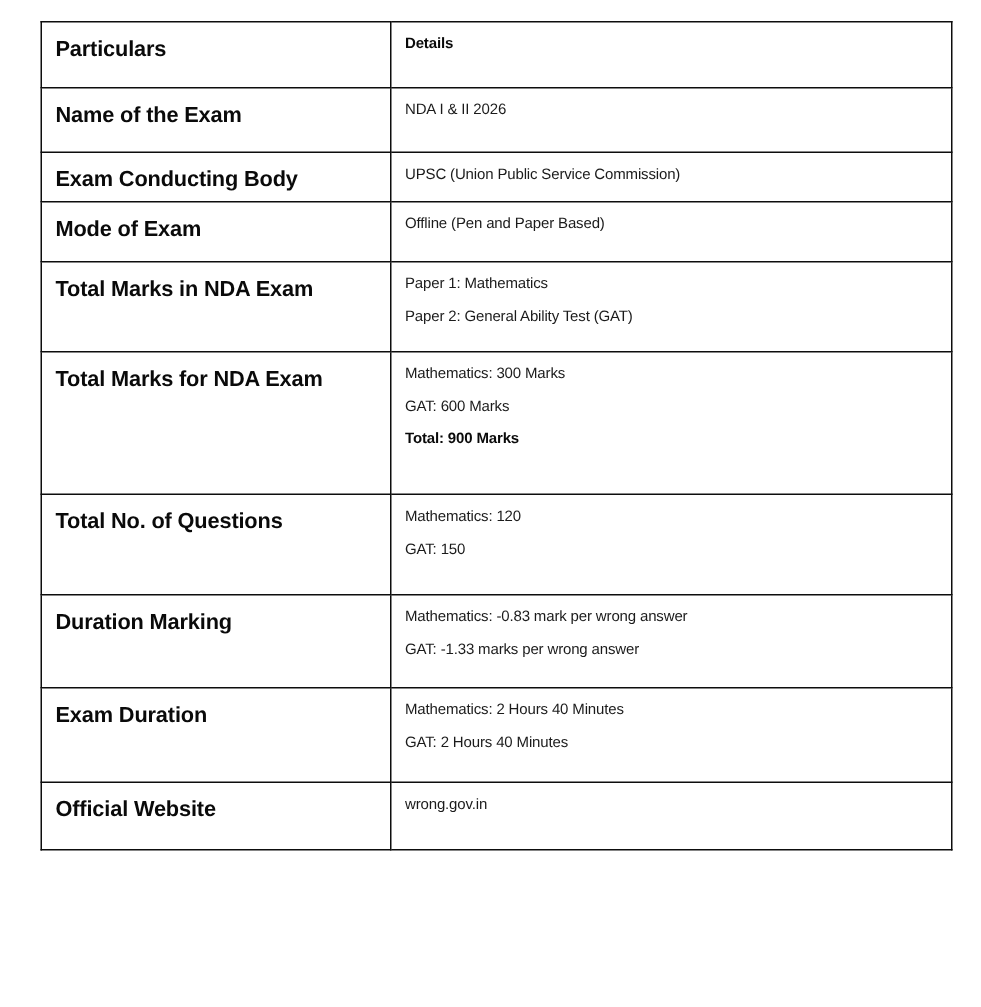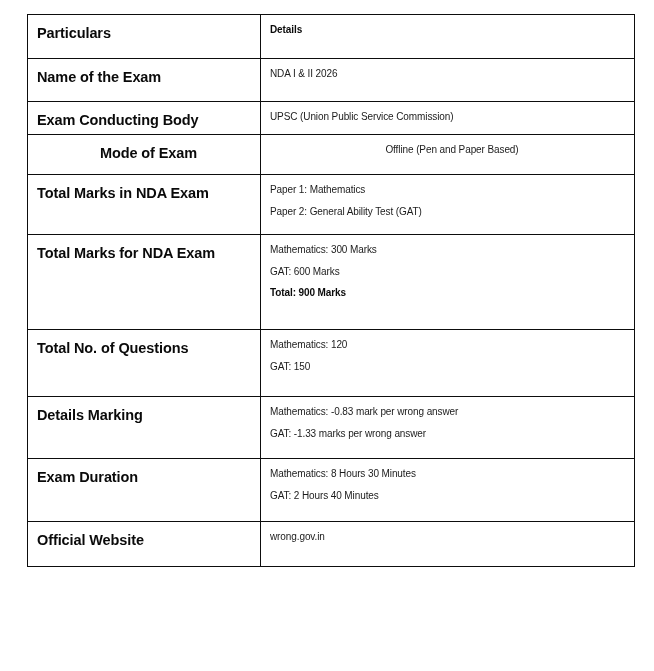--- a/index.html
+++ b/index.html
@@ -63,21 +63,21 @@
     margin-bottom: 0;
   }
   .line.bold {
     font-weight: bold;
     color: #0a0a0a;
   }
   
   tr.r0 td { height: 34px; }
   tr.r1 td { height: 33px; }
   tr.r2 td { height: 23px; }
-  tr.r3 td { height: 30px; text-align: center; }
+  tr.r3 td { height: 30px; }
   tr.r4 td { height: 50px; }
   tr.r5 td { height: 85px; }
   tr.r6 td { height: 57px; }
   tr.r7 td { height: 52px; }
   tr.r8 td { height: 53px; }
   tr.r9 td { height: 35px; }
 </style>
 </head>
 <body>
 
@@ -126,30 +126,30 @@
         </td>
       </tr>
       <tr class="r6">
         <td class="cell-particulars">Total No. of Questions</td>
         <td class="cell-details">
           <span class="line">Mathematics: 120</span>
           <span class="line">GAT: 150</span>
         </td>
       </tr>
       <tr class="r7">
-        <td class="cell-particulars">Details Marking</td>
+        <td class="cell-particulars">Duration Marking</td>
         <td class="cell-details">
           <span class="line">Mathematics: -0.83 mark per wrong answer</span>
           <span class="line">GAT: -1.33 marks per wrong answer</span>
         </td>
       </tr>
       <tr class="r8">
         <td class="cell-particulars">Exam Duration</td>
         <td class="cell-details">
-          <span class="line">Mathematics: 8 Hours 30 Minutes</span>
+          <span class="line">Mathematics: 2 Hours 40 Minutes</span>
           <span class="line">GAT: 2 Hours 40 Minutes</span>
         </td>
       </tr>
       <tr class="r9">
         <td class="cell-particulars">Official Website</td>
         <td class="cell-details">
           <span class="line">wrong.gov.in</span>
         </td>
       </tr>
     </tbody>

